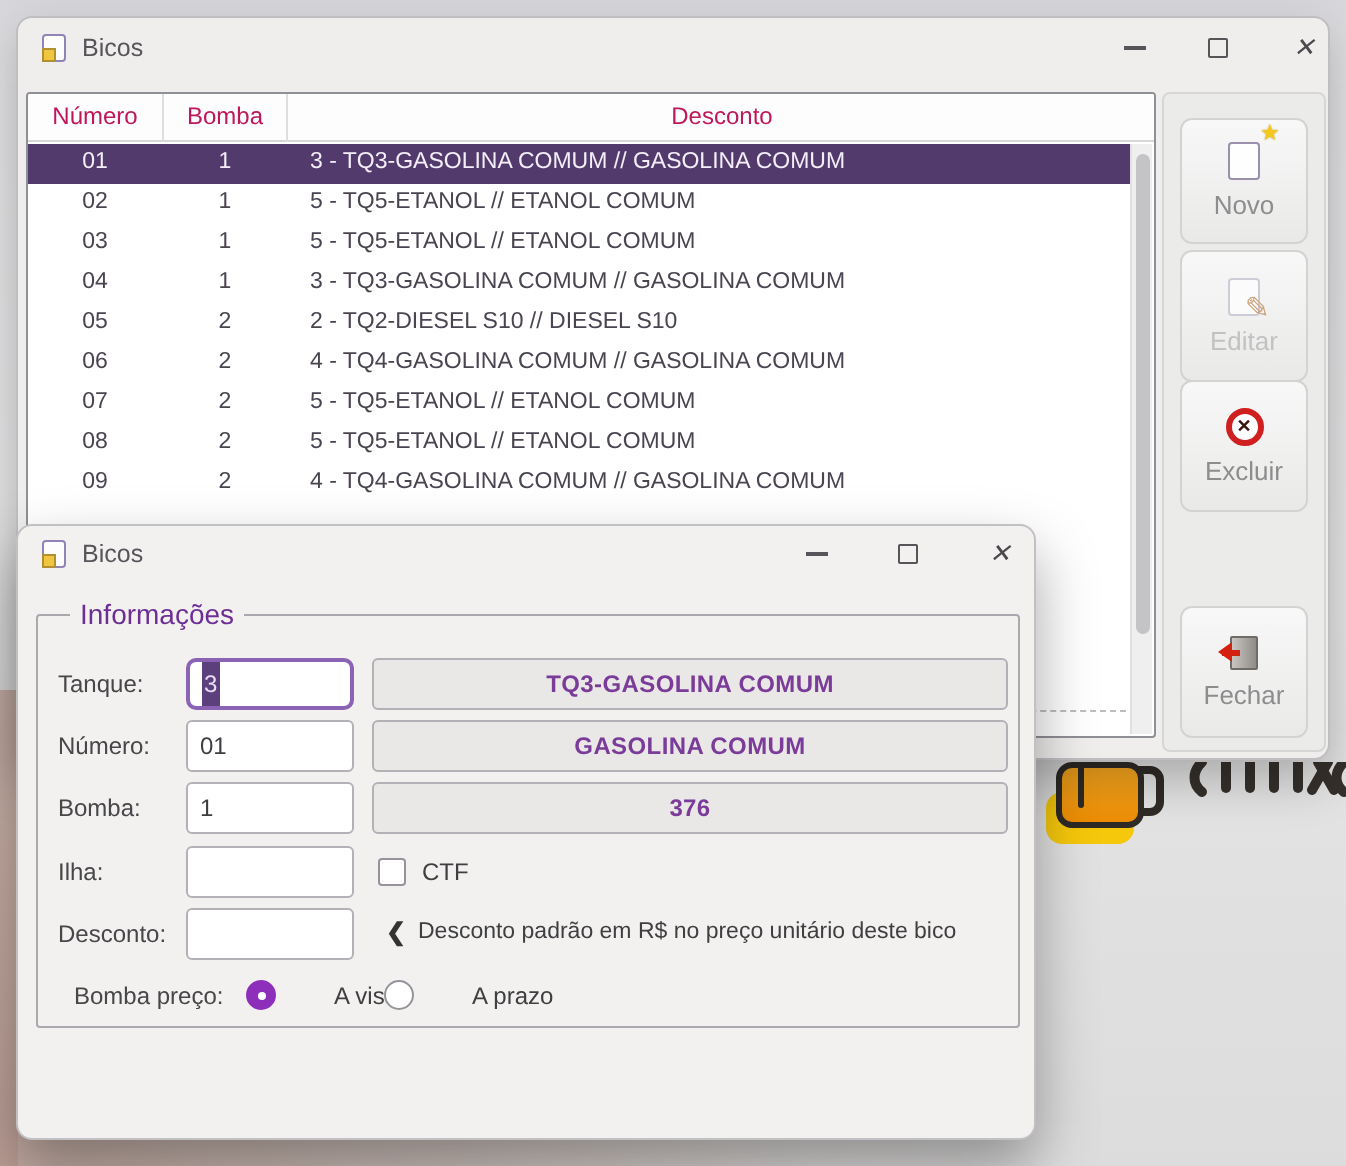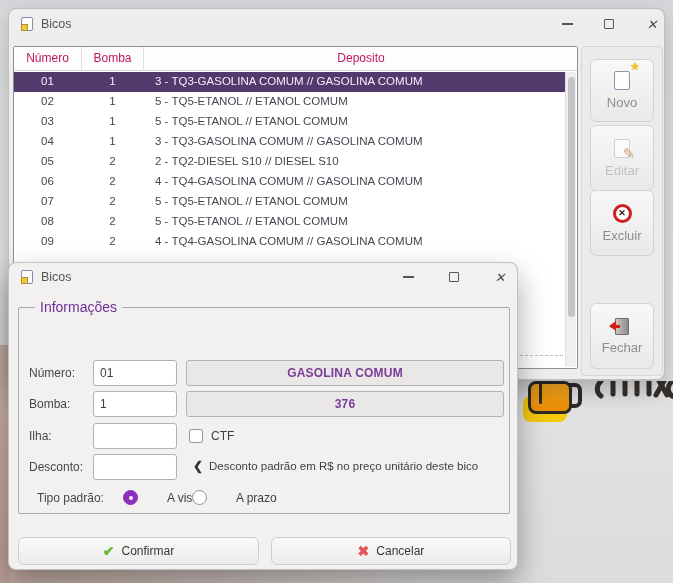--- a/index.html
+++ b/index.html
@@ -162,21 +162,21 @@
       </span>
     <span class="wc" style="left:628px">
         <i class="g-close"></i>
       </span>
   </div>
 
   <div class="table">
     <div class="thead">
       <span class="th1">Número</span>
       <span class="th2">Bomba</span>
-      <span class="th3">Deposito</span>
+      <span class="th3">Desconto</span>
     </div>
     <div class="tbody">
       <div class="trow selected">
         <span class="c1">01</span>
         <span class="c2">1</span>
         <span class="c3">3 - TQ3-GASOLINA COMUM // GASOLINA COMUM</span>
       </div>
       <div class="trow">
         <span class="c1">02</span>
         <span class="c2">1</span>
@@ -260,20 +260,25 @@
       </span>
     <span class="wc" style="left:476px;top:3px">
         <i class="g-close"></i>
       </span>
   </div>
 
   <div class="groupbox">
     <span class="group-legend">Informações</span>
   </div>
 
+  <div class="frow" style="top:66px">
+    <span class="flabel">Tanque:</span>
+    <div class="finput focused"><span class="sel-text">3</span></div>
+    <div class="fpanel">TQ3-GASOLINA COMUM</div>
+  </div>
 
   <div class="frow" style="top:97px">
     <span class="flabel">Número:</span>
     <input class="finput" value="01" style="">
     <div class="fpanel">GASOLINA COMUM</div>
   </div>
 
   <div class="frow" style="top:128px">
     <span class="flabel">Bomba:</span>
     <input class="finput" value="1" style="">
@@ -288,28 +293,20 @@
   </div>
 
   <div class="frow" style="top:191px">
     <span class="flabel">Desconto:</span>
     <input class="finput" value="" style="">
     <span class="hint-arrow">❮</span>
     <span class="hint-text">Desconto padrão em R$ no preço unitário deste bico</span>
   </div>
 
   <div class="frow" style="top:222px">
-    <span class="flabel" style="left:28px">Tipo padrão:</span>
+    <span class="flabel" style="left:28px">Bomba preço:</span>
     <span class="radio checked" style="left:114px"></span>
     <span class="radio-label" style="left:135px">A vista</span>
     <span class="radio" style="left:183px"></span>
     <span class="radio-label" style="left:204px">A prazo</span>
   </div>
 
-  <div class="dlg-btn" style="left:9px;width:241px">
-    <span class="ic-check"></span>
-    <span>Confirmar</span>
-  </div>
-  <div class="dlg-btn" style="left:262px;width:240px">
-    <span class="ic-x"></span>
-    <span>Cancelar</span>
-  </div>
 </div>
 
 </body></html>

